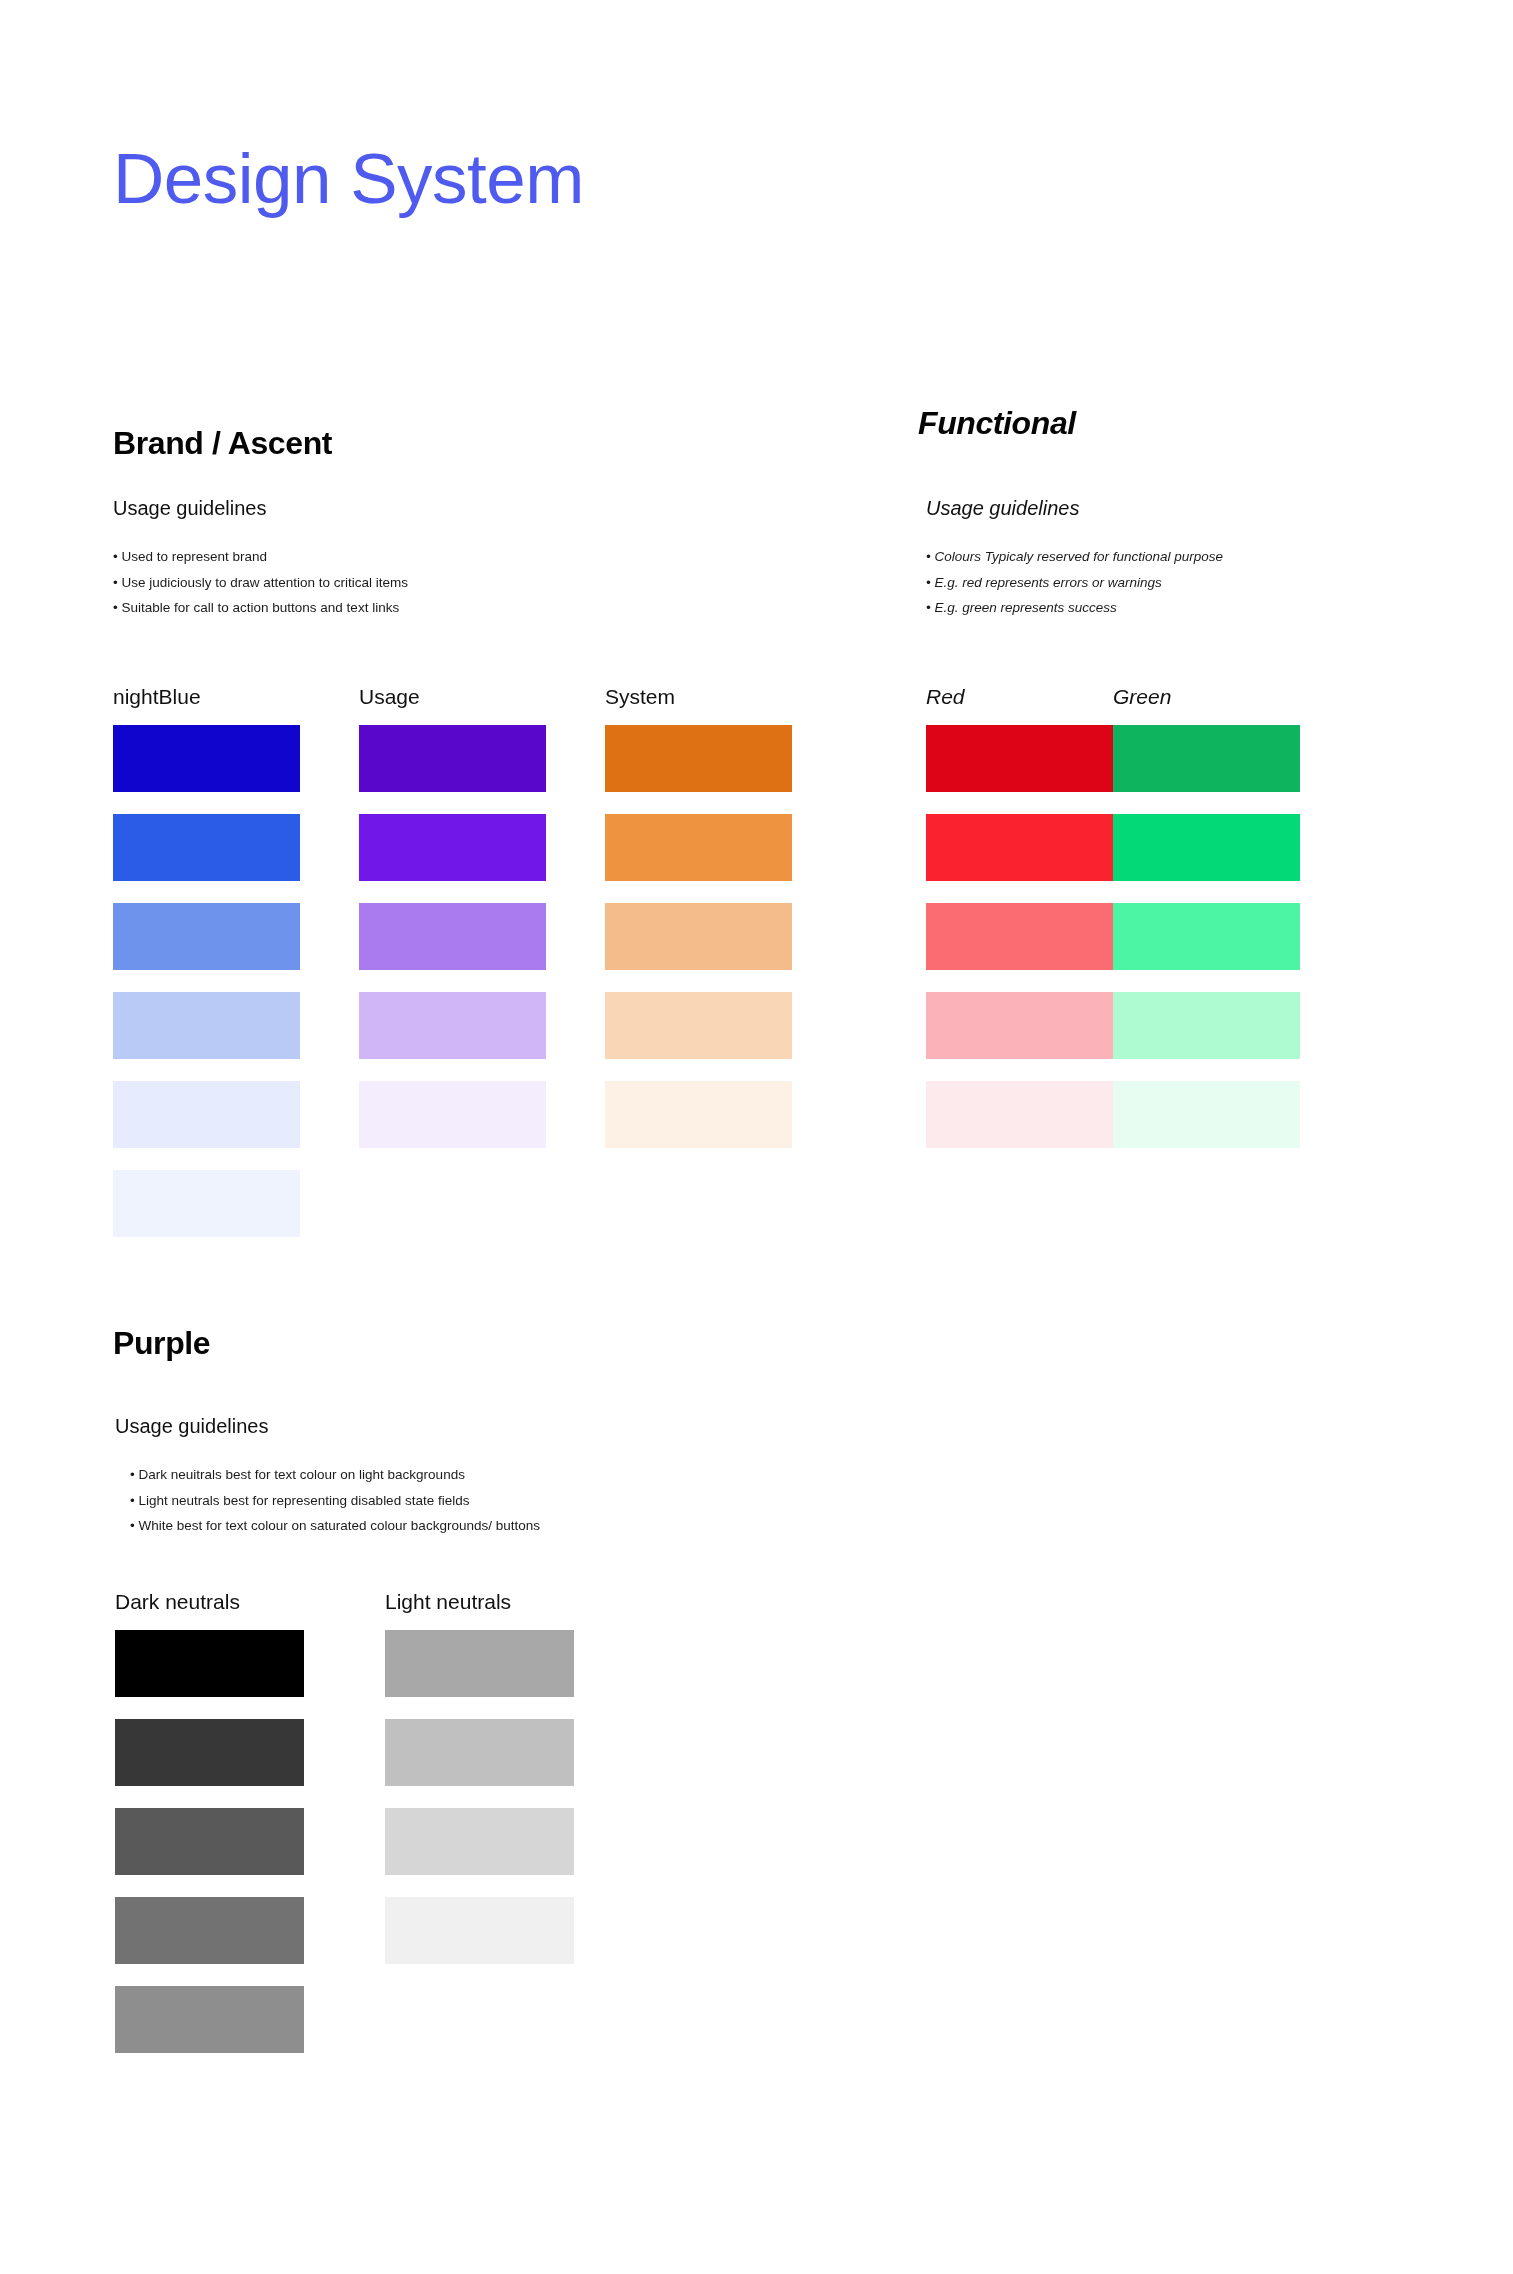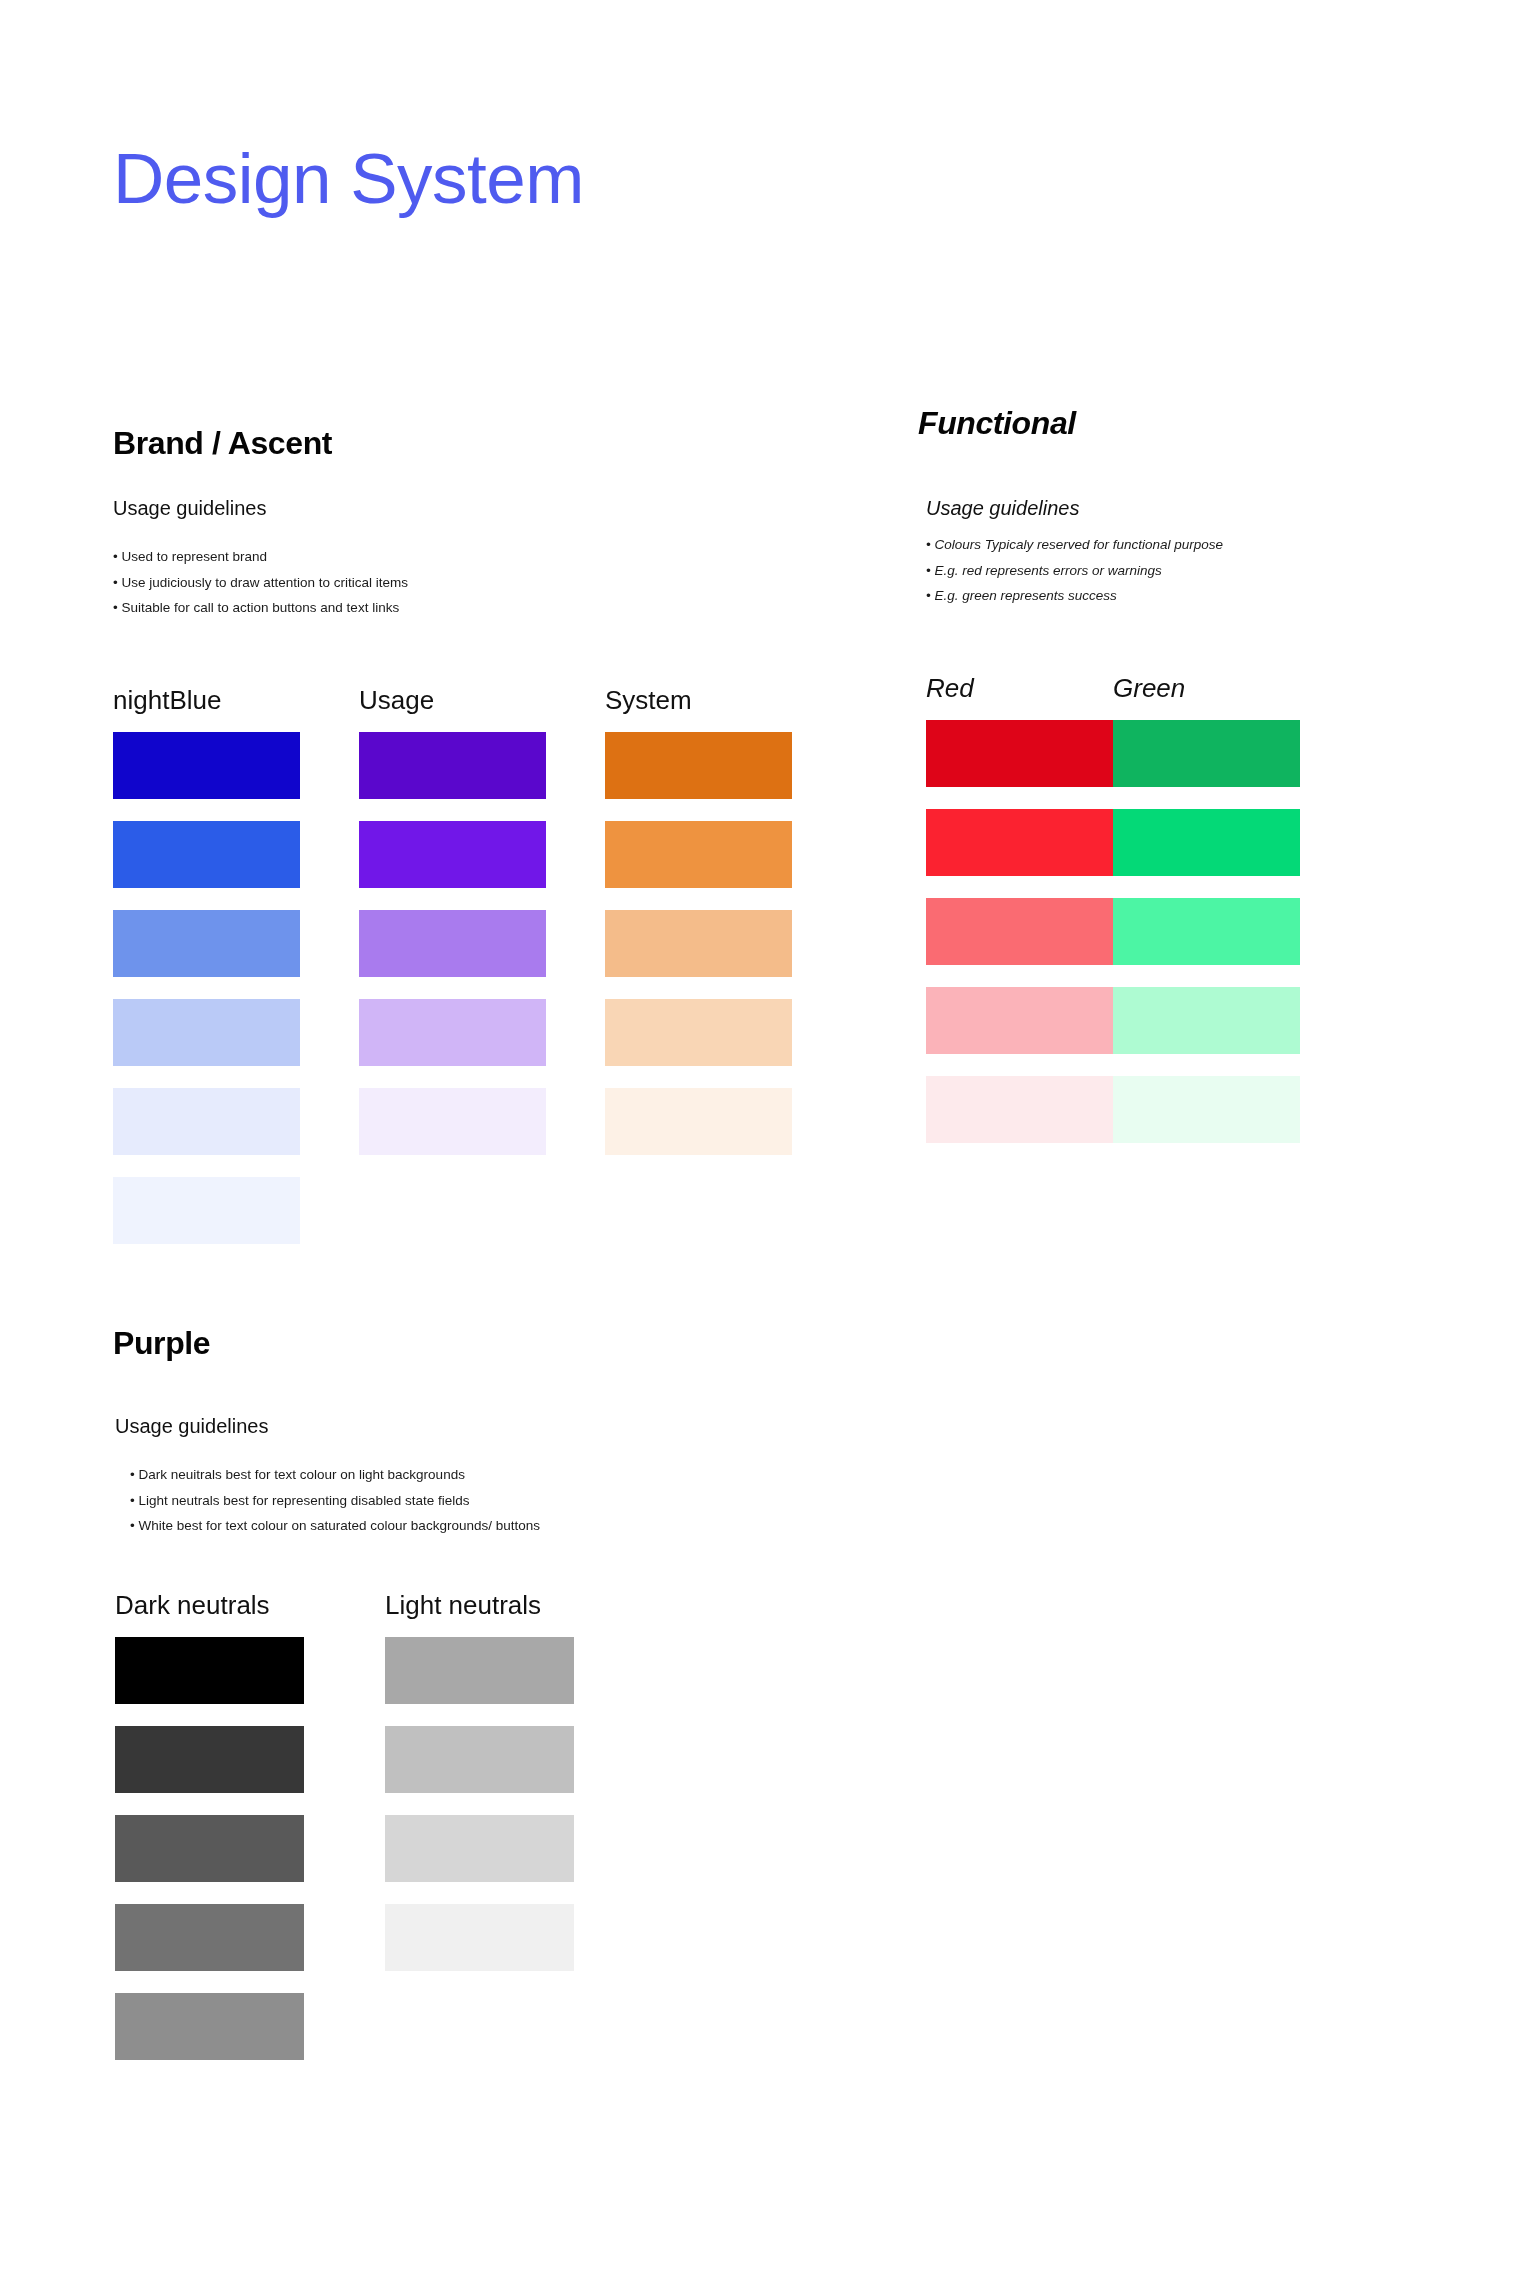--- a/index.html
+++ b/index.html
@@ -49,21 +49,21 @@
     line-height:25.5px;
     color:#1b1b1b;
     white-space:nowrap;
   }
   .bullets li.wrap { white-space:normal; width:470px; line-height:25px; }
 
   
   .ramps { display:flex; }
   .ramp { display:flex; flex-direction:column; }
   .ramp-label {
-    font-size:26px;
+    font-size:21px;
     font-weight:400;
     color:#111111;
     margin-bottom:16px;
     white-space:nowrap;
   }
   .swatch {
     width:187px;
     height:67px;
     margin-bottom:22px;
     box-sizing:border-box;
@@ -120,21 +120,21 @@
         <div class="swatch" style="background-color: rgb(244, 188, 138);"></div>
         <div class="swatch" style="background-color: rgb(249, 214, 181);"></div>
         <div class="swatch" style="background-color: rgb(253, 241, 230);"></div>
       </div>
     </div>
   </div>
 
   <div class="section" id="functional">
     <div class="sec-heading">Functional</div>
     <div class="usage-label" style="margin-top:55px; margin-left:8px;">Usage guidelines</div>
-    <ul class="bullets" style="margin-top:12px; margin-left:8px;">
+    <ul class="bullets" style="margin-top:24px; margin-left:8px;">
       <li>• Colours Typicaly reserved for functional purpose</li>
       <li>• E.g. red represents errors or warnings</li>
       <li>• E.g. green represents success</li>
     </ul>
 
     <div class="ramps" style="margin-top:64px; margin-left:8px;">
 
       <div class="ramp">
         <div class="ramp-label">Red</div>
         <div class="swatch" style="background-color: rgb(222, 4, 24);"></div>

